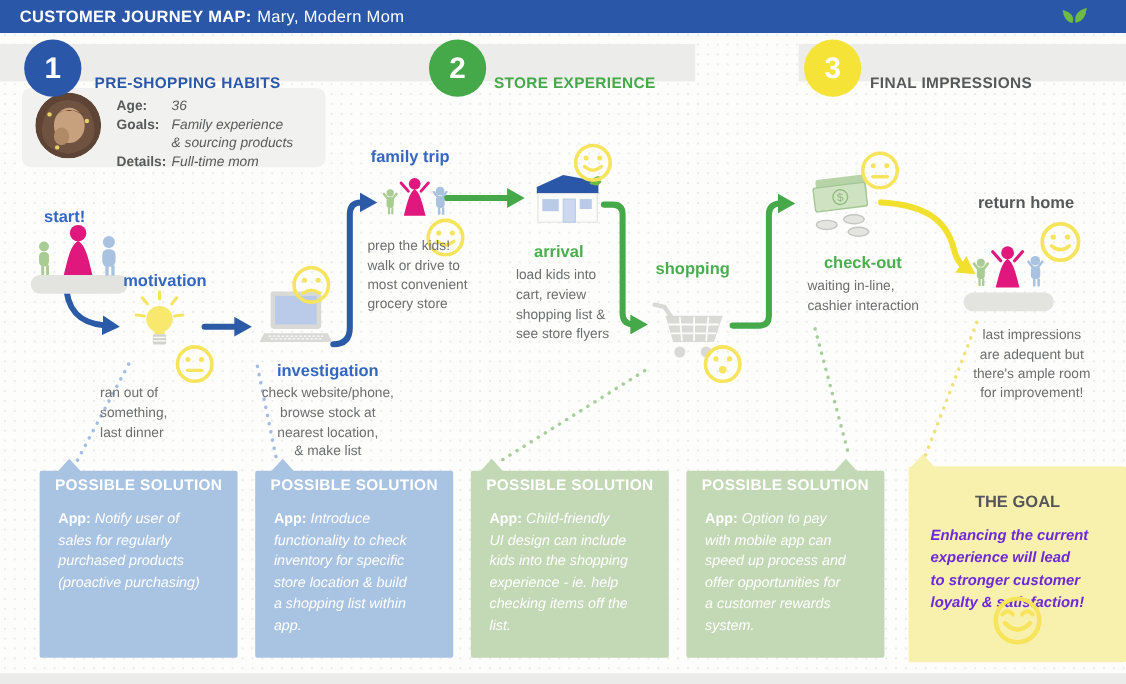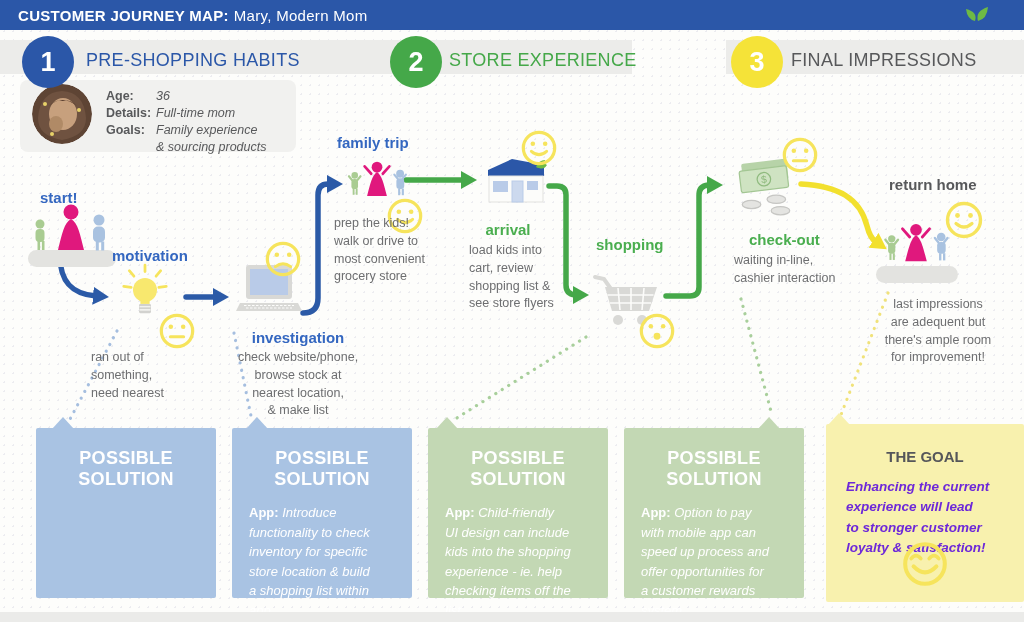--- a/index.html
+++ b/index.html
@@ -14,21 +14,21 @@
   .topbar{position:absolute;left:0;top:0;width:1024px;height:30px;background:#2b57a8;display:flex;align-items:center;z-index:5;}
   .topbar-title{color:#ffffff;font-size:15px;margin-left:18px;letter-spacing:.3px;}
   .topbar-title b{font-weight:bold;margin-right:5px;}
   .topbar-leaf{position:absolute;right:32px;top:3px;}
   
   .band{position:absolute;top:40px;height:34px;background:#ececea;z-index:1;}
   .band-a{left:0;width:632px;}
   .band-b{left:726px;width:298px;}
   .sec-badge{position:absolute;top:36px;width:52px;height:52px;border-radius:50%;display:flex;align-items:center;justify-content:center;
     color:#fff;font-size:27px;font-weight:bold;z-index:3;}
-  .sec-title{position:absolute;top:50px;font-size:18px;font-weight:normal;letter-spacing:.3px;z-index:3;white-space:nowrap;}
+  .sec-title{position:absolute;top:67px;font-size:14px;font-weight:bold;letter-spacing:.3px;z-index:3;white-space:nowrap;}
   .badge-1{left:22px;background:#2b57a8;}
   .badge-2{left:390px;background:#45a849;}
   .badge-3{left:731px;background:#f5e338;}
   .title-1{left:86px;color:#2b57a8;}
   .title-2{left:449px;color:#45a849;}
   .title-3{left:791px;color:#57585a;}
   
   .persona{position:absolute;left:20px;top:80px;width:276px;height:72px;background:#f1f1ef;border-radius:8px;z-index:2;}
   .persona-avatar{position:absolute;left:12px;top:4px;width:60px;height:60px;border-radius:50%;overflow:hidden;}
   .persona-rows{position:absolute;left:86px;top:8px;font-size:12.5px;color:#58595b;line-height:1.35;}
@@ -50,21 +50,21 @@
   .box:before{content:'';position:absolute;top:-11px;width:0;height:0;
     border-left:11px solid transparent;border-right:11px solid transparent;}
   .box-blue{background:#a9c3e3;}  .box-blue:before{border-bottom:12px solid #a9c3e3;}
   .box-green{background:#c3d8b4;} .box-green:before{border-bottom:12px solid #c3d8b4;}
   .box-yellow{background:#f8f1ae;}.box-yellow:before{border-bottom:12px solid #f8f1ae;}
   .b1{left:36px;width:180px;}  .b1:before{left:16px;}
   .b2{left:232px;width:180px;} .b2:before{left:14px;}
   .b3{left:428px;width:180px;} .b3:before{left:8px;}
   .b4{left:624px;width:180px;} .b4:before{left:134px;}
   .b5{left:826px;top:424px;width:198px;height:178px;} .b5:before{left:2px;}
-  .box-title{margin-top:20px;text-align:center;color:#ffffff;font-weight:bold;font-size:18px;letter-spacing:.3px;}
+  .box-title{margin-top:4px;text-align:center;color:#ffffff;font-weight:bold;font-size:14px;letter-spacing:.3px;}
   .box-body{margin:13px 12px 0 17px;color:#ffffff;font-size:13px;line-height:1.5;}
   .box-body b{font-weight:bold;font-style:normal;}
   .box-body i{font-style:italic;white-space:pre-line;}
   .goal-title{margin-top:24px;text-align:center;color:#55565a;font-weight:bold;font-size:15px;}
   .goal-body{margin:12px 12px 0 20px;color:#6d28d9;font-size:13.5px;font-style:italic;font-weight:bold;line-height:1.5;white-space:pre-line;}
   .goal-face{position:absolute;left:50%;transform:translateX(-50%);bottom:14px;}
   .bottom-strip{position:absolute;left:0;top:612px;width:1024px;height:10px;background:#ebebe9;z-index:5;}
 </style>
 </head>
 <body>
@@ -225,27 +225,27 @@
       <svg width="60" height="60">
           <use href="#avatar-art"></use>
         </svg>
     </div>
     <div class="persona-rows">
       <div class="persona-row">
         <span class="lab">Age:</span>
           <span class="val">36</span>
       </div>
       <div class="persona-row">
-        <span class="lab">Details:</span>
-          <span class="val">Full-time mom</span>
-      </div>
-      <div class="persona-row">
         <span class="lab">Goals:</span>
           <span class="val">Family experience
 &amp; sourcing products</span>
+      </div>
+      <div class="persona-row">
+        <span class="lab">Details:</span>
+          <span class="val">Full-time mom</span>
       </div>
     </div>
   </div>
 
   <svg class="overlay" width="1024" height="622">
     <g fill="none" stroke-linecap="round">
       <path d="M60,256 C60,282 72,294 96,296" stroke="#2b5aa7" stroke-width="5.5" marker-end="url(#mb)"></path>
       <path d="M186,297 H216" stroke="#2b5aa7" stroke-width="5.5" marker-end="url(#mb)"></path>
       <path d="M303,313 Q318,313 318,298 V195 Q318,184 328,184 H330" stroke="#2b5aa7" stroke-width="5.5" marker-end="url(#mb)"></path>
       <path d="M406,180 H464" stroke="#45a849" stroke-width="5.5" marker-end="url(#mg)"></path>
@@ -268,21 +268,21 @@
 
   <div class="lbl lbl-blue" style="left:112px;top:247px">motivation</div>
   <svg class="art" style="left:121px;top:262px" width="48" height="58">
       <use href="#bulb"></use>
     </svg>
   <svg class="art" style="left:158px;top:312px" width="38" height="38">
       <use href="#face-meh"></use>
     </svg>
   <div class="note" style="left:91px;top:349px;width:115px">ran out of
 something,
-need nearest</div>
+last dinner</div>
 
   <svg class="art" style="left:236px;top:263px" width="66" height="54">
       <use href="#laptop"></use>
     </svg>
   <svg class="art" style="left:264px;top:240px" width="38" height="38">
       <use href="#face-sad"></use>
     </svg>
   <div class="lbl lbl-blue center" style="left:228px;top:329px;width:140px">investigation</div>
   <div class="note center" style="left:224px;top:349px;width:148px">check website/phone,
 browse stock at
@@ -339,20 +339,24 @@
   <svg class="art" style="left:944px;top:200px" width="40" height="40">
       <use href="#face-happy"></use>
     </svg>
   <div class="note center" style="left:862px;top:296px;width:152px">last impressions
 are adequent but
 there's ample room
 for improvement!</div>
 
   <div class="box box-blue b1">
     <div class="box-title">POSSIBLE SOLUTION</div>
+    <p class="box-body"><b>App:</b> <i>Notify user of
+sales for regularly
+purchased products
+(proactive purchasing)</i></p>
   </div>
   <div class="box box-blue b2">
     <div class="box-title">POSSIBLE SOLUTION</div>
     <p class="box-body"><b>App:</b> <i>Introduce
 functionality to check
 inventory for specific
 store location &amp; build
 a shopping list within
 app.</i></p>
   </div>

